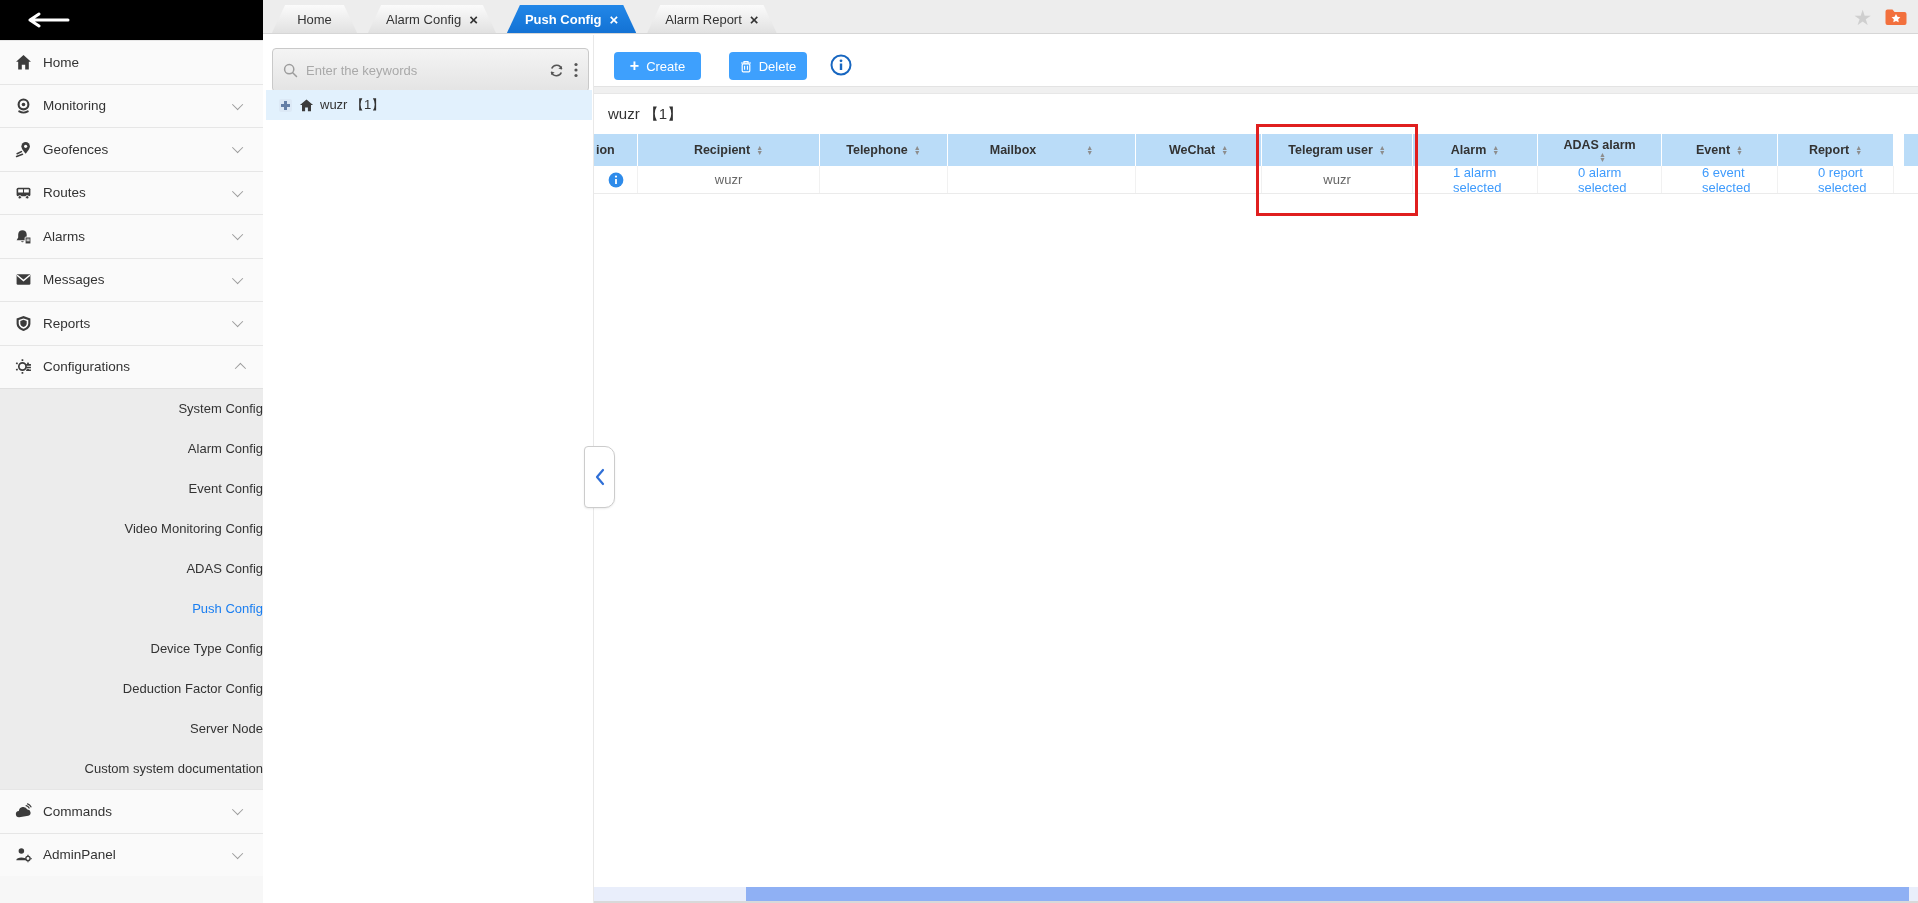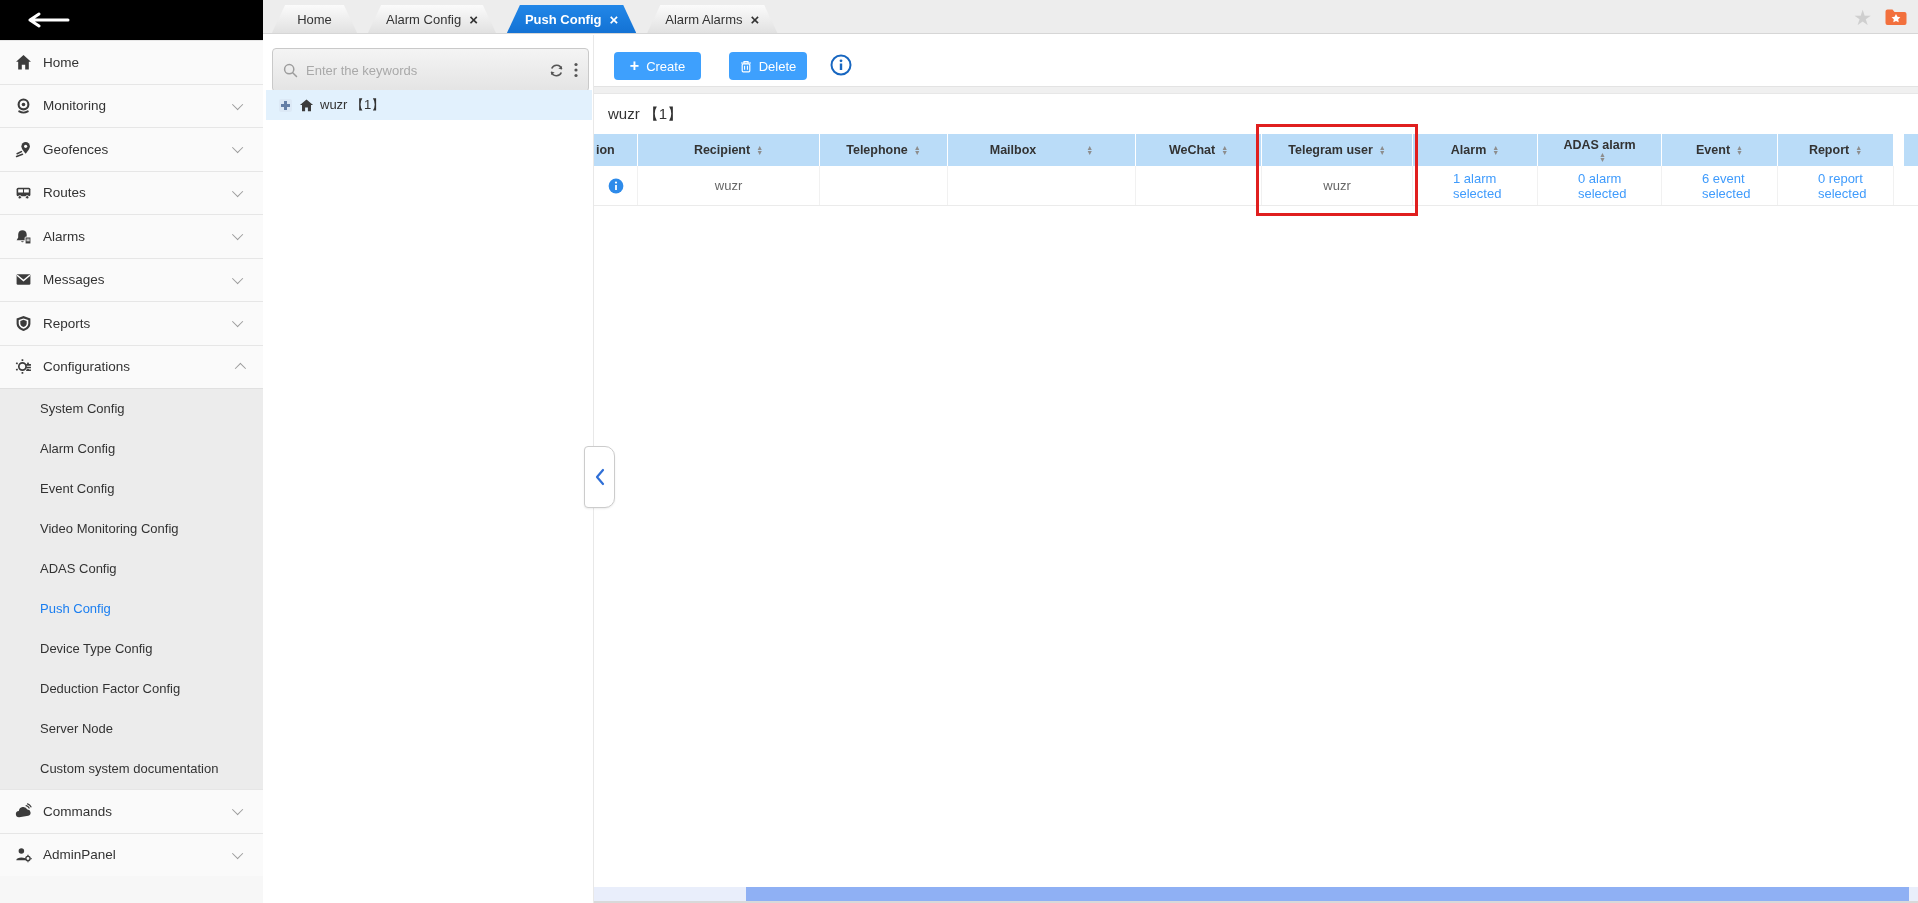--- a/index.html
+++ b/index.html
@@ -9,21 +9,21 @@
   
   .sidebar { position:absolute; left:0; top:0; width:263px; height:903px; background:#f7f7f7; }
   .sidebar-header { height:40px; background:#000; display:flex; align-items:center; padding-left:28px; }
   .nav-item { height:43.5px; display:flex; align-items:center; padding:0 14px; border-top:1px solid #e6e6e6; cursor:pointer; background:#fafafa; }
   .nav-item:first-of-type { border-top:none; }
   .nav-icon { width:18px; height:18px; display:flex; align-items:center; justify-content:center; flex:0 0 18px; }
   .nav-label { margin-left:11px; font-size:13.5px; color:#333; flex:1 1 auto; }
   .chev { width:8px; height:8px; border-left:1.5px solid #9b9b9b; border-bottom:1.5px solid #9b9b9b; margin-right:6px; }
   .chev.down { transform:rotate(-45deg) translateY(-2px); }
   .chev.up   { transform:rotate(135deg) translateY(-2px); }
-  .submenu { background:#ececec; border-top:1px solid #e0e0e0; }
+  .submenu { background:#ececec; border-top:1px solid #e0e0e0;text-align:right; }
   .submenu-item { height:40px; line-height:40px; padding-left:40px; font-size:13px; color:#333; cursor:pointer; }
   .submenu-item.active { color:#1a7ef0; }
 
   
   .topbar { position:absolute; left:263px; top:0; width:1655px; height:34px; background:#ededed; border-bottom:1px solid #d6d6d6; }
   .tabs { position:absolute; left:9px; bottom:0; display:flex; }
   .tab { height:28px; margin-right:11px; padding:0 18px; display:flex; align-items:center; justify-content:center; gap:8px;
          font-size:13px; color:#333; cursor:pointer;
          background:linear-gradient(#fbfbfb,#e1e1e1);
          clip-path:polygon(13px 0, calc(100% - 13px) 0, 100% 100%, 0 100%);
@@ -55,21 +55,21 @@
   .info-toolbar { position:absolute; left:236px; top:19px; width:22px; height:22px; cursor:pointer; }
   .divider-band { position:absolute; left:0; top:51px; width:100%; height:8px; background:#f0f0f0; border-top:1px solid #e3e3e3; border-bottom:1px solid #e7e7e7; }
   .content-title { position:absolute; left:14px; top:70px; font-size:15px; color:#333; }
 
   .table { position:absolute; left:0; top:99px; width:1325px; }
   .thead { display:flex; height:32px; }
   .th { background:#badcf8; display:flex; align-items:center; justify-content:center; font-size:12.5px; font-weight:bold; color:#333;
         border-right:1px solid #fff; cursor:pointer; flex:0 0 auto; }
   .th.partial { justify-content:flex-start; padding-left:2px; cursor:default; }
   .sort { display:flex; flex-direction:column; margin-left:6px; color:#8d8d8d; font-size:7px; line-height:5px; }
-  .trow { display:flex; height:40px; border-bottom:1px solid #ebebeb;justify-content:center; }
+  .trow { display:flex; height:28px; border-bottom:1px solid #ebebeb;justify-content:center; }
   .td { display:flex; align-items:center; justify-content:center; font-size:13px; color:#666; border-right:1px solid #f1f1f1; flex:0 0 auto; }
   .td a { color:#3f9bfc; text-decoration:none; cursor:pointer;margin-left:40px; }
 
   .c0 { width:44px; }  .c1 { width:182px; } .c2 { width:128px; } .c3 { width:188px;gap:44px; } .c4 { width:126px; }
   .c5 { width:151px; } .c6 { width:125px; } .c7 { width:124px;flex-direction:column; } .c8 { width:116px; } .c9 { width:116px; }
   .c10 { width:25px; border-left:10px solid #fff; border-right:none; }
 
   .red-highlight { position:absolute; left:662px; top:89px; width:162px; height:92px; border:3px solid #e01f1f; pointer-events:none; }
 
   .collapse-handle { position:absolute; left:-10px; top:411px; width:31px; height:62px; background:#fff; border:1px solid #ccc;
@@ -238,21 +238,21 @@
       </div>
       <div class="tab" style="min-width:124px">
         <span>Alarm Config</span>
         <span class="close">×</span>
       </div>
       <div class="tab active" style="min-width:124px">
         <span>Push Config</span>
         <span class="close">×</span>
       </div>
       <div class="tab" style="min-width:124px">
-        <span>Alarm Alarms</span>
+        <span>Alarm Report</span>
         <span class="close">×</span>
       </div>
     </div>
     <div class="topbar-right">
       <span class="star-glyph">★</span>
       <span>
         <svg width="24" height="20" viewBox="0 0 24 20">
             <path d="M1.5 4.5 a2 2 0 0 1 2-2 h5 l2 2.5 h10 a2 2 0 0 1 2 2 v9 a2 2 0 0 1 -2 2 h-17 a2 2 0 0 1 -2-2 z" fill="#f2703d"></path>
             <path d="M12 7 l1.4 2.8 3 .4 -2.2 2.1 .5 3 -2.7-1.4 -2.7 1.4 .5-3 -2.2-2.1 3-.4 z" fill="#fff"></path>
           </svg>

